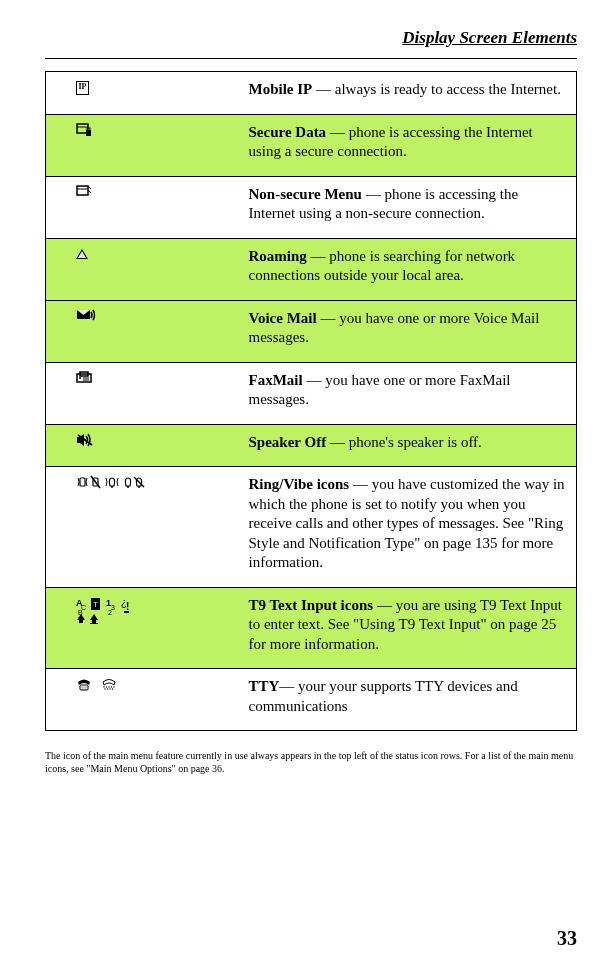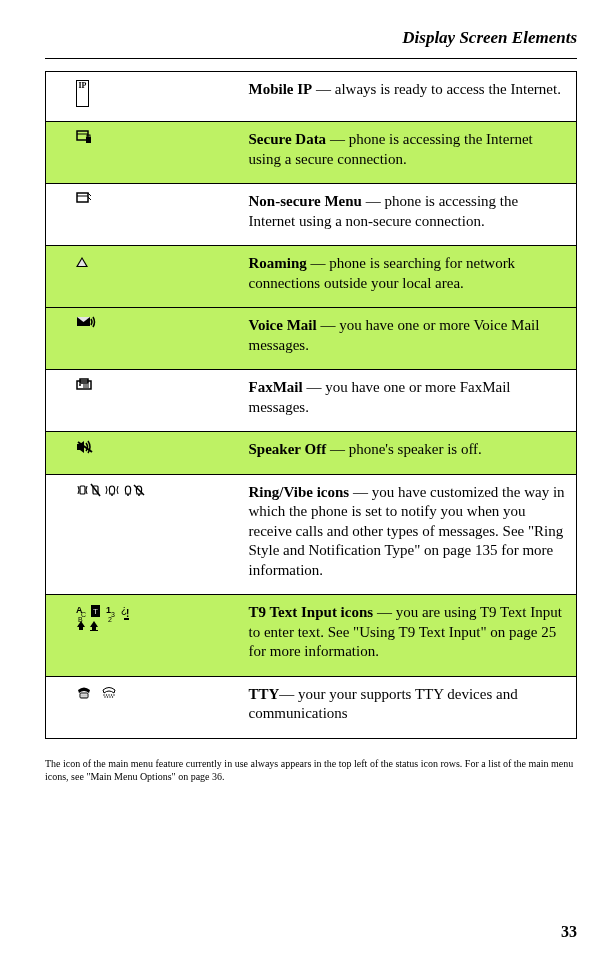--- a/index.html
+++ b/index.html
@@ -16,20 +16,21 @@
       color: #000;
       padding: 28px 38px 20px 45px;
       position: relative;
     }
     .header-title {
       text-align: right;
       font-weight: bold;
       font-style: italic;
       font-size: 17px;
       margin-bottom: 10px;
+      text-decoration: underline;
     }
     .hr-line {
       border: none;
       border-top: 1px solid #000;
       margin-bottom: 12px;
     }
     .icon-table {
       width: 100%;
       border-collapse: collapse;
       border: 1px solid #000;
@@ -60,30 +61,30 @@
     .row-title {
       font-weight: bold;
     }
     .body-text {
       margin-top: 18px;
       line-height: 1.3;
       font-size: 10px;
     }
     .page-number {
       position: absolute;
-      bottom: 22px;
+      bottom: 13px;
       right: 38px;
       font-weight: bold;
-      font-size: 16px;
+      font-size: 20px;
     }
     .small-box {
       display: inline-block;
       border: 1.5px solid #000;
       width: 13px;
-      height: 27px;
+      height: 14px;
       font-size: 8px;
       line-height: 9px;
       text-align: center;
       font-weight: bold;
       vertical-align: middle;
     }
     .envelope {
       display: inline-block;
       width: 14px;
       height: 10px;

